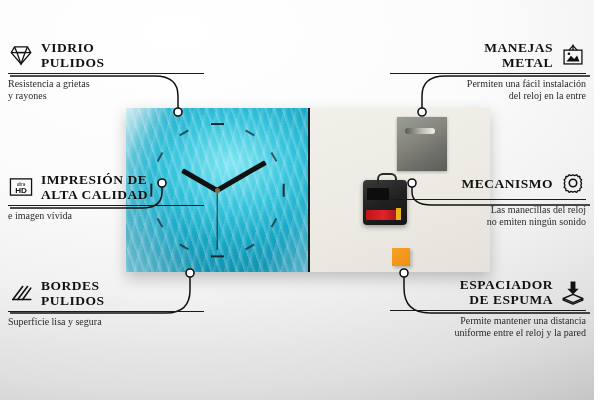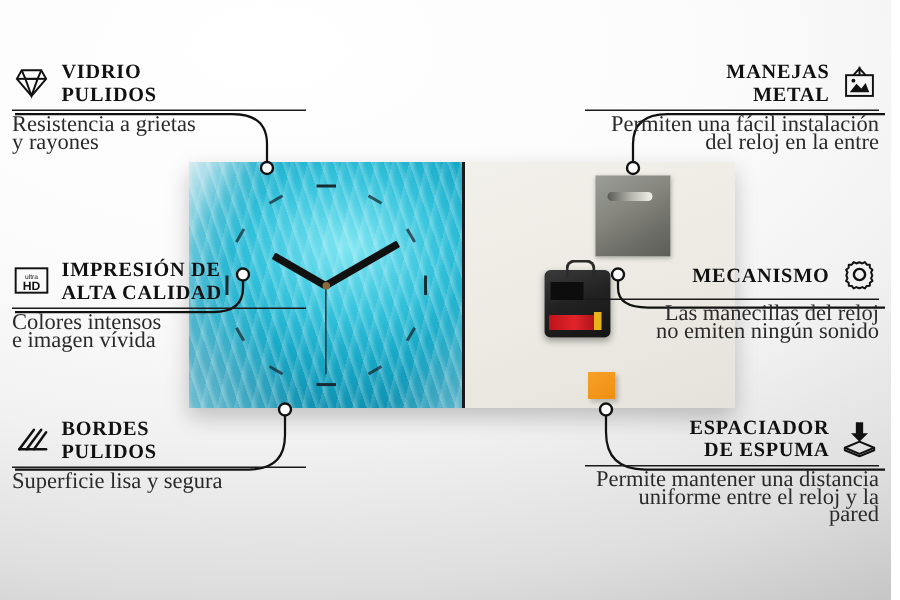--- a/index.html
+++ b/index.html
@@ -56,21 +56,21 @@
   
   .feat{position:absolute;width:196px;}
   .feat.left{left:8px;text-align:left;}
   .feat.right{right:8px;text-align:right;}
   .head{display:flex;align-items:center;gap:7px;}
   .feat.right .head{justify-content:flex-end;}
   .feat.left .head{justify-content:flex-start;}
   .titles{font-family:"Liberation Serif",serif;font-weight:bold;color:#111;
           font-size:13.5px;line-height:15px;letter-spacing:.5px;}
   .rule{height:0;border-top:1.6px solid #1a1a1a;margin:3px 0 4px 0;}
-  .sub{font-family:"Liberation Serif",serif;font-size:15px;line-height:11.5px;color:#2a2a2a;}
+  .sub{font-family:"Liberation Serif",serif;font-size:10px;line-height:11.5px;color:#2a2a2a;}
   .ic{width:26px;height:26px;flex:0 0 26px;color:#111;}
   .ic svg{display:block;width:26px;height:26px;}
 
   #f1{top:40px;} #f2{top:172px;} #f3{top:278px;}
   #f4{top:40px;} #f5{top:170px;} #f6{top:277px;}
 
   
   #wires{position:absolute;left:0;top:0;width:600px;height:400px;pointer-events:none;}
   .wire{fill:none;stroke:#111;stroke-width:1.5;}
   .dot{fill:#fff;stroke:#111;stroke-width:1.6;}
@@ -167,21 +167,20 @@
           <text x="16" y="23.5" font-family="Liberation Sans, sans-serif" font-size="10" font-weight="bold" text-anchor="middle" fill="currentColor">HD</text>
         </svg>
       </span>
       <div class="titles">
         <div>IMPRESIÓN DE</div>
         <div>ALTA CALIDAD</div>
       </div>
     </div>
     <div class="rule"></div>
     <div class="sub">
-      <div>Colores intensos</div>
       <div>e imagen vívida</div>
     </div>
   </div>
 
   <div class="feat left" id="f3">
     <div class="head">
       <span class="ic">
         <svg viewBox="0 0 32 32">
             <g stroke="currentColor" stroke-width="2" fill="none" stroke-linecap="round">
           <path d="M6 24 L18 8"></path>

